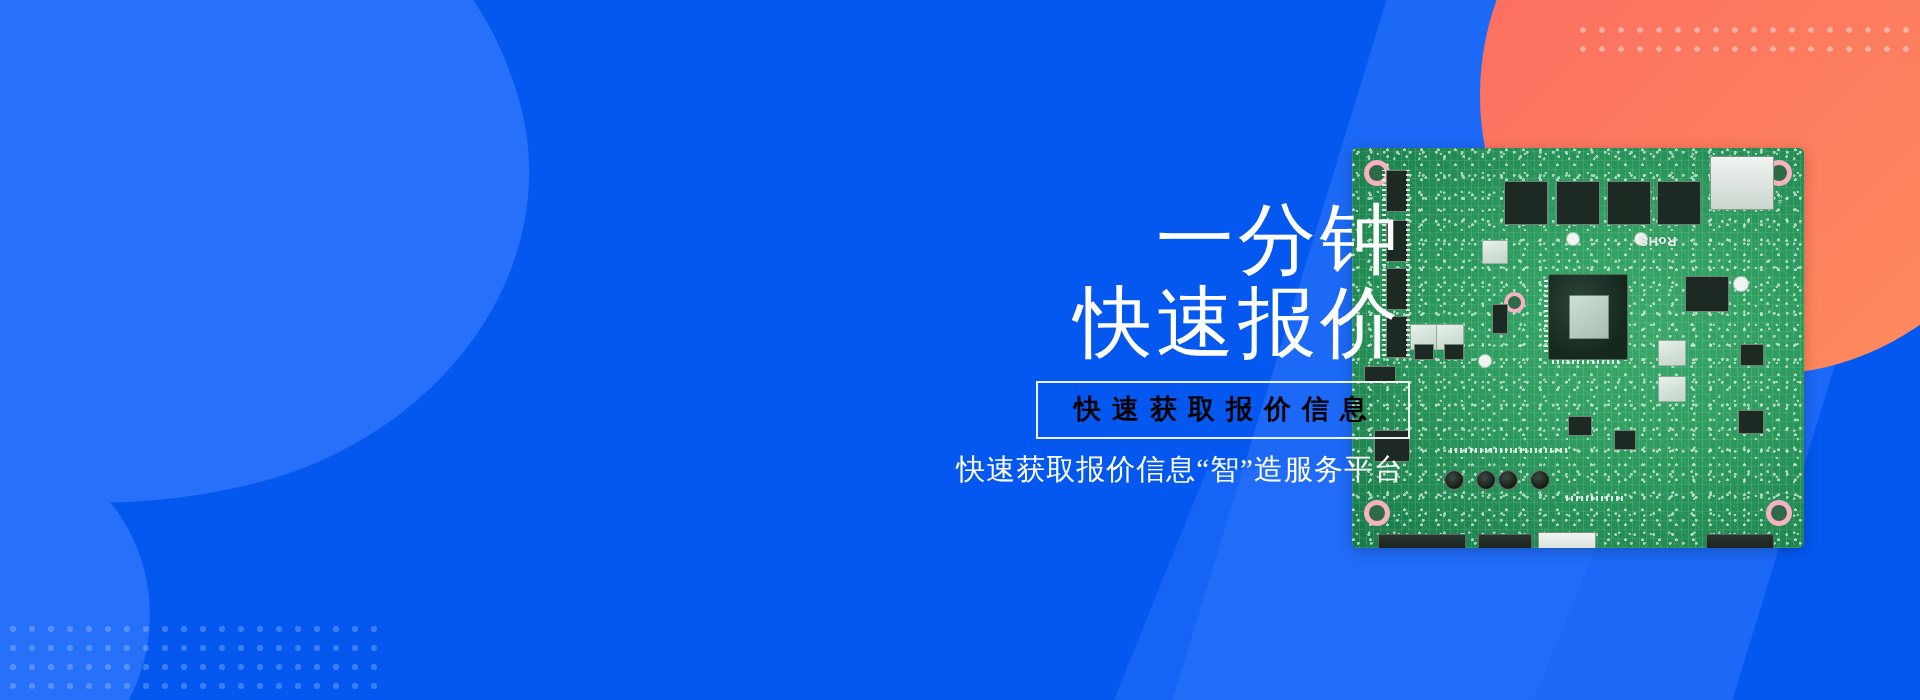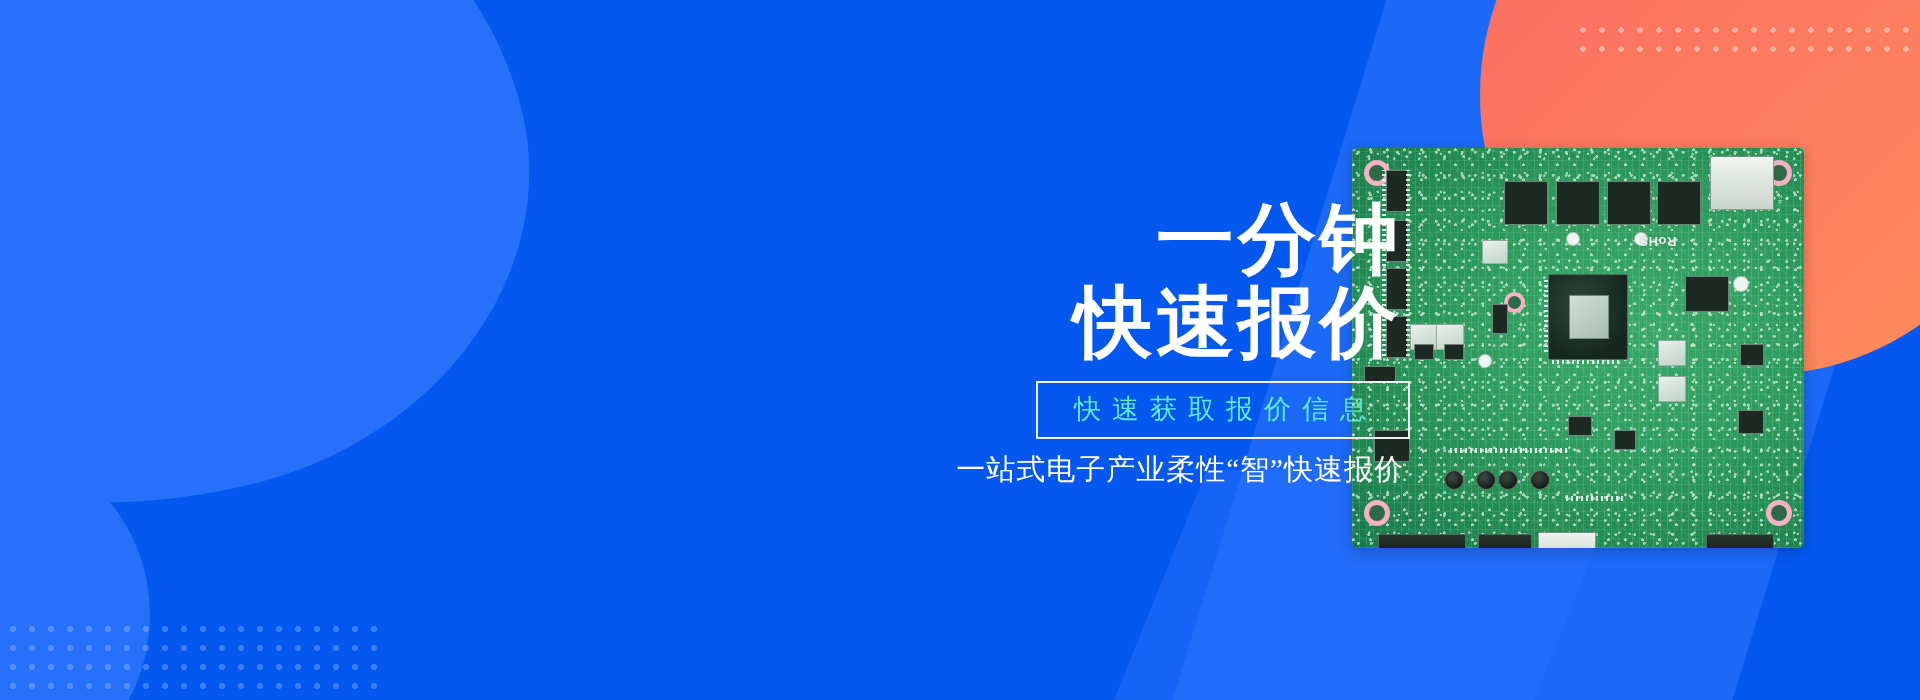--- a/index.html
+++ b/index.html
@@ -115,39 +115,39 @@
       -1px 0 rgba(255,255,255,.0),
        0 0 0 rgba(255,255,255,.0);
     white-space: nowrap;
     pointer-events: none;
     user-select: none;
   }
   .headline {
     position: relative;
     color: #ffffff;
     font-size: 78px;
-    font-weight: 700;
+    font-weight: 400;
     line-height: 1.07;
     letter-spacing: 4px;
     margin: 0;
     padding-right: 8px;
     white-space: nowrap;
   }
   .headline .line1 { display: block; margin-top: 48px; }
   .headline .line2 { display: block; }
 
   .cta-box {
     position: relative;
     display: inline-block;
     margin-top: 16px;
     padding: 10px 30px 12px 36px;
     border: 2px solid rgba(255,255,255,.92);
-    color: #5eead4;
+    color: #000000;
     font-size: 27px;
-    font-weight: 400;
+    font-weight: 700;
     letter-spacing: 11px;
     line-height: 1.2;
     white-space: nowrap;
     box-sizing: border-box;
   }
   .tagline {
     position: relative;
     margin-top: 12px;
     color: #ffffff;
     font-size: 29px;
@@ -375,16 +375,16 @@
 
   <div class="copy">
 
     <h1 class="headline">
       <span class="line1">一分钟</span>
       <span class="line2">快速报价</span>
     </h1>
 
     <div class="cta-box">快速获取报价信息</div>
 
-    <div class="tagline">一站式电子产业柔性“智”快速报价</div>
+    <div class="tagline">快速获取报价信息“智”造服务平台</div>
   </div>
 
 </div>
 
 </body></html>

